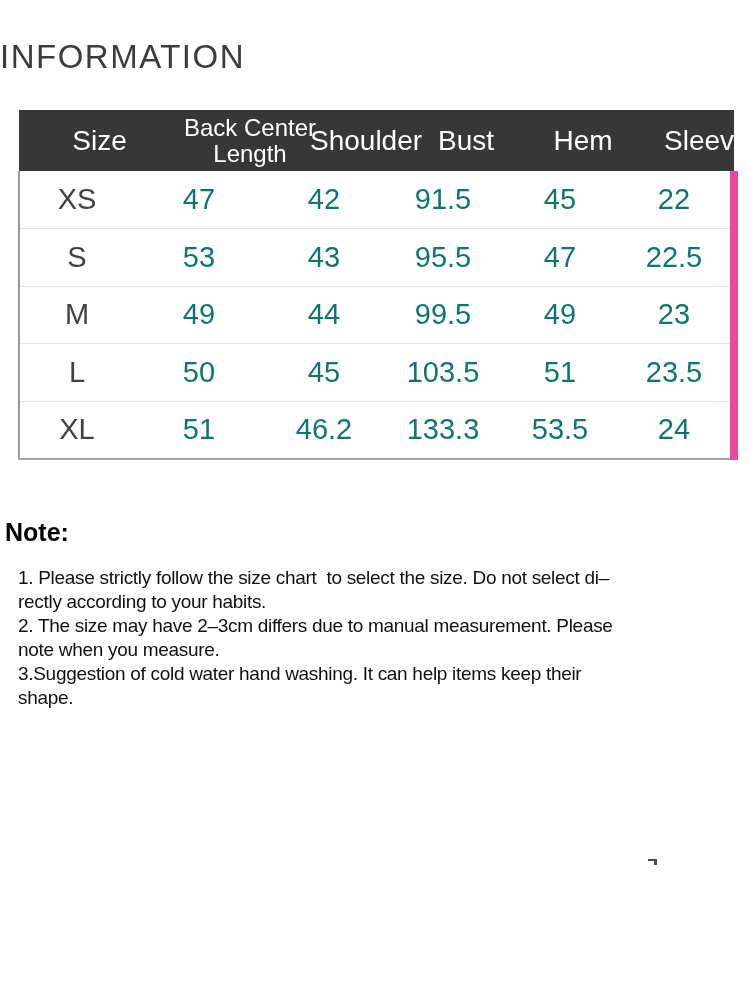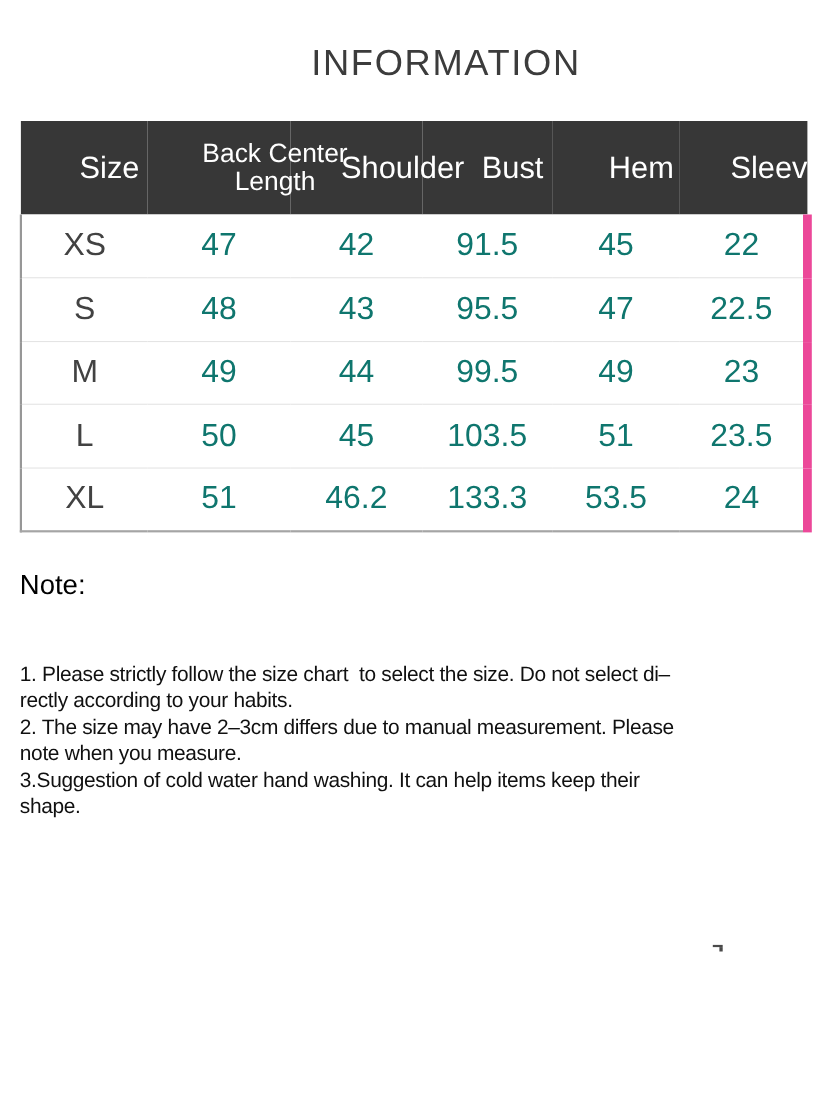--- a/index.html
+++ b/index.html
@@ -13,40 +13,40 @@
     background: #ffffff;
     overflow: hidden;
   }
 
   
   .info-title {
     position: absolute;
     top: 38px;
     left: 0;
     width: 528px;
-    text-align: right;
+    text-align: left;
     font-size: 33px;
     font-weight: 400;
     letter-spacing: 1.5px;
     color: #3c3c3c;
   }
 
   
   table.size-chart {
     position: absolute;
     left: 18px;
     top: 110px;
     width: 715px;
     border-collapse: collapse;
     table-layout: fixed;
   }
   .size-chart thead th {
     background: #373737;
     color: #ffffff;
-    height: 85px;
+    height: 61px;
     font-weight: 400;
     font-size: 28px;
     text-align: center;
     vertical-align: middle;
     padding-left: 46px;
   }
   .size-chart thead th.th-wrap { font-size: 24px; line-height: 26px; }
   .size-chart thead th.th-wrap .wrap-span {
     display: inline-block;
     width: 140px;
@@ -61,36 +61,35 @@
   }
   .size-chart tbody td.size-cell { color: #424242; }
   .size-chart tbody tr + tr td { border-top: 1px solid #e4e4e4; }
   .size-chart tbody td:first-child { border-left: 2px solid #979797; }
   .size-chart tbody td:last-child { border-right: 8px solid #ec4899; }
   .size-chart tbody tr:last-child td { border-bottom: 2px solid #a5a5a5; }
 
   
   .note-heading {
     position: absolute;
-    left: 18px;
+    left: 5px;
     top: 518px;
     font-size: 25px;
-    font-weight: 400;
+    font-weight: 700;
     color: #000000;
   }
   .note-text {
     position: absolute;
     left: 18px;
     top: 566px;
     width: 722px;
     font-size: 19px;
     line-height: 24px;
     letter-spacing: -0.3px;
     color: #101010;
-    margin-top: 36px;
   }
   .note-line { white-space: pre-wrap; }
 
   
   .artifact-mark {
     position: absolute;
     left: 648px;
     top: 859px;
     width: 9px;
     height: 6px;
@@ -138,21 +137,21 @@
       <tr>
         <td class="size-cell">XS</td>
         <td>47</td>
         <td>42</td>
         <td>91.5</td>
         <td>45</td>
         <td>22</td>
       </tr>
       <tr>
         <td class="size-cell">S</td>
-        <td>48</td>
+        <td>53</td>
         <td>43</td>
         <td>95.5</td>
         <td>47</td>
         <td>22.5</td>
       </tr>
       <tr>
         <td class="size-cell">M</td>
         <td>49</td>
         <td>44</td>
         <td>99.5</td>

